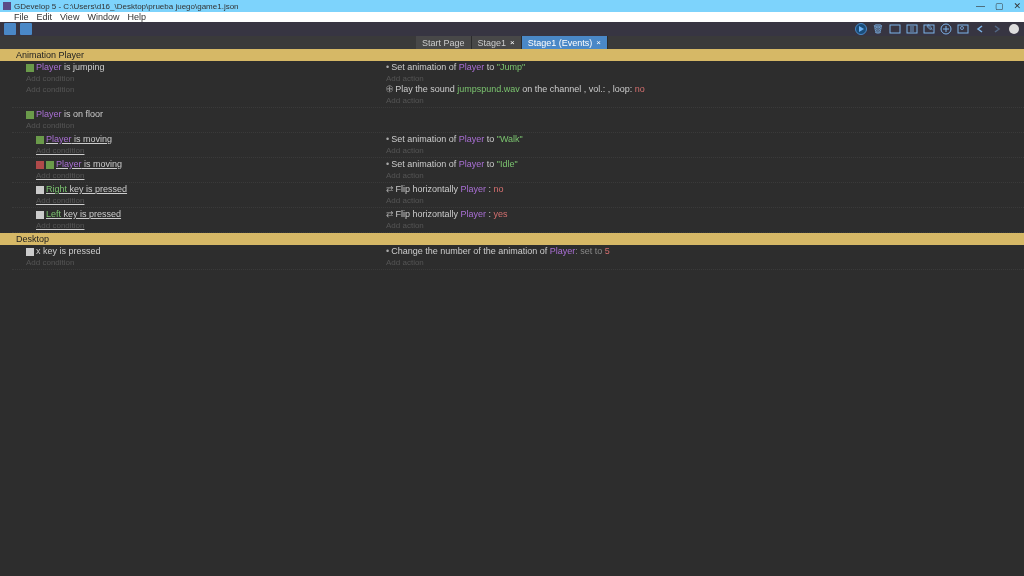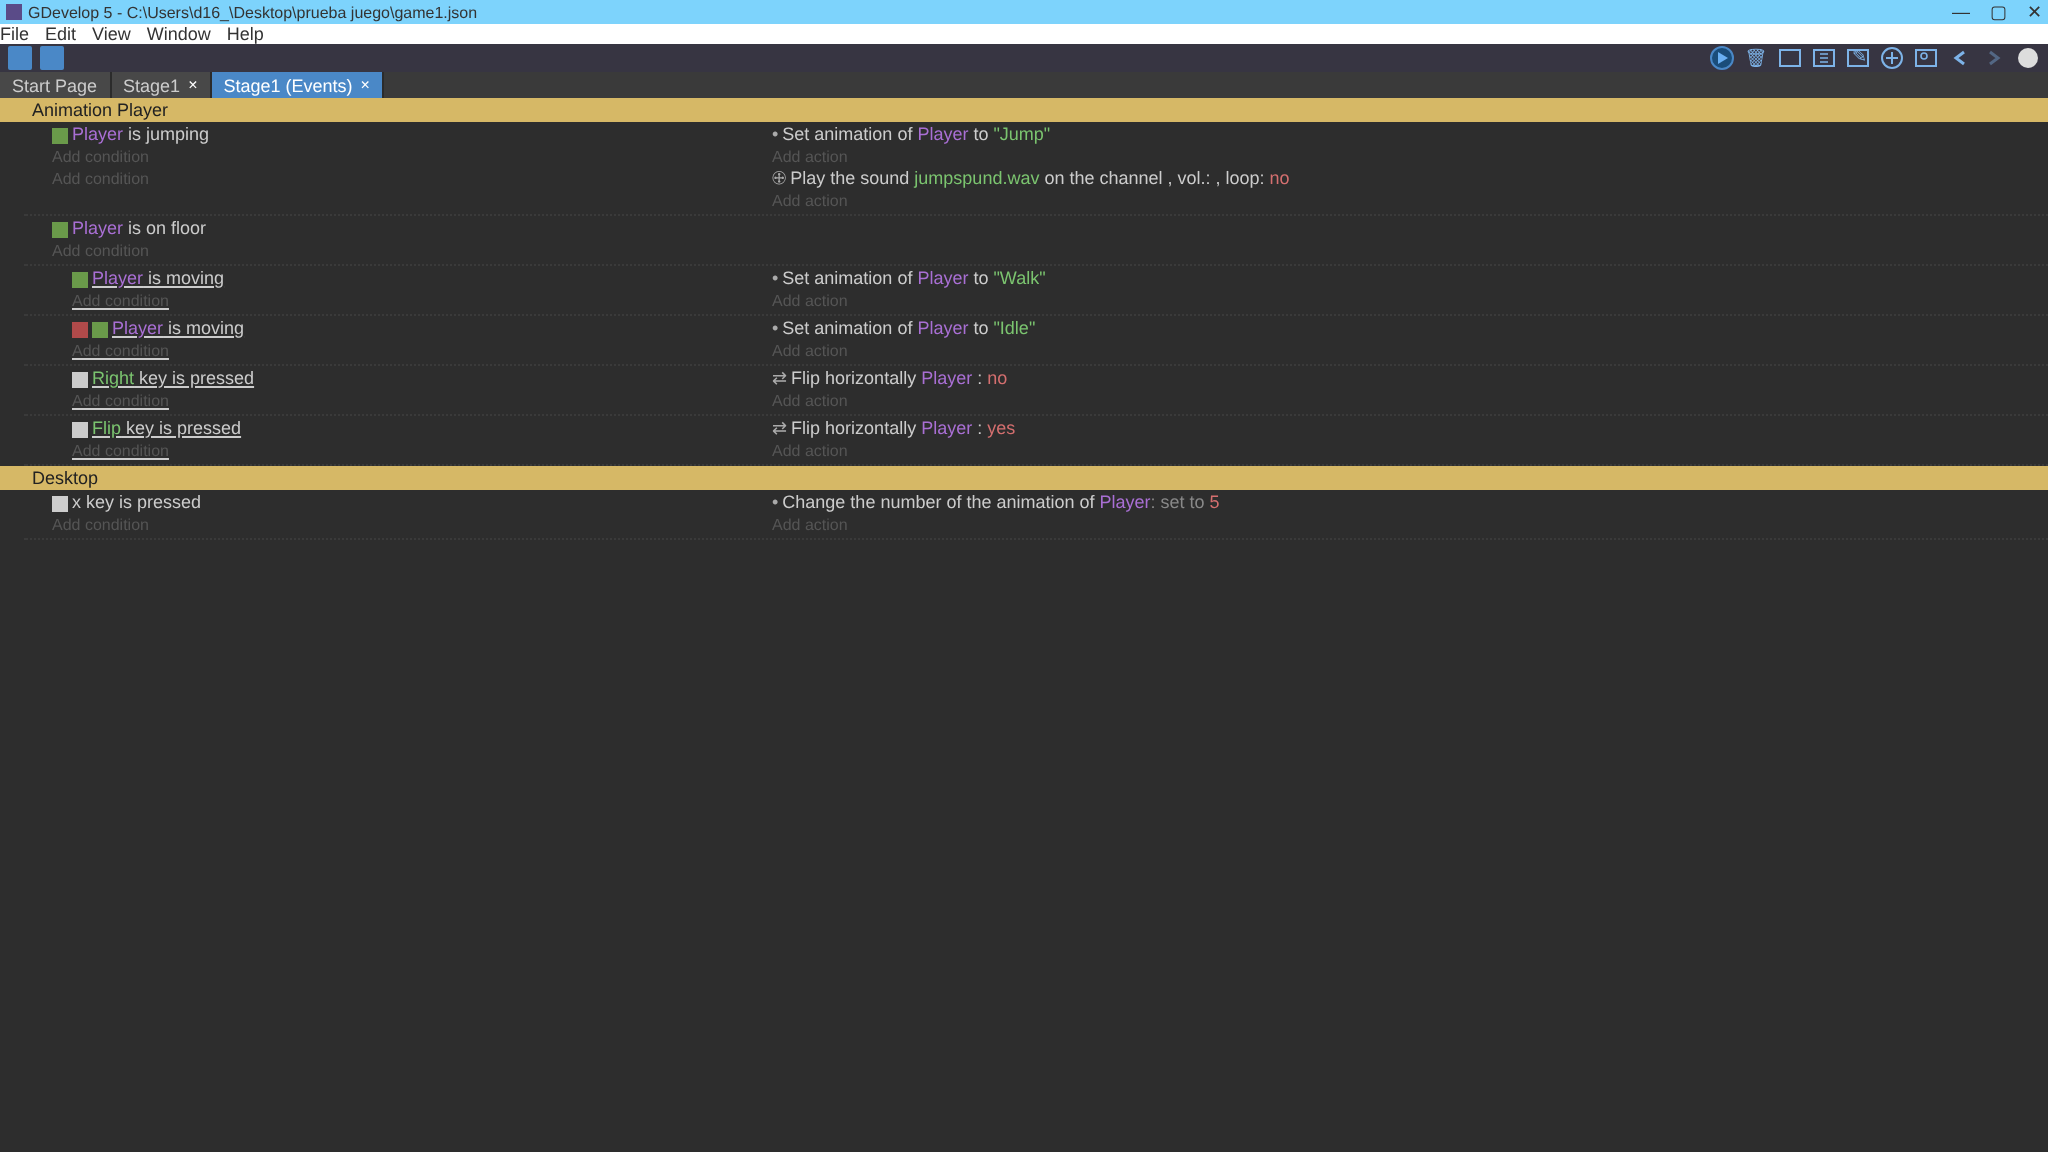--- a/index.html
+++ b/index.html
@@ -1,30 +1,30 @@
 <!DOCTYPE html>
 <html><head>
 <meta charset="utf-8">
 <style>
 * { margin:0; padding:0; box-sizing:border-box; font-family:"Segoe UI",Arial,sans-serif; font-size:9px; }
 body { background:#2d2d2d; color:#ccc; width:1024px; height:576px; overflow:hidden; }
 .titlebar { background:#7dd3fc; height:12px; display:flex; align-items:center; padding:0 3px; color:#333; }
 .titlebar .app-icon { width:8px; height:8px; background:#5a4b88; margin-right:3px; }
 .titlebar .title { flex:1; font-size:8px; }
 .titlebar .win-controls { display:flex; gap:10px; font-size:10px; }
-.menubar { background:#fff; height:10px; display:flex; align-items:center; padding:0 0; gap:8px; color:#333; font-size:8px; }
+.menubar { background:#fff; height:10px; display:flex; align-items:center; padding:0 14px; gap:8px; color:#333; font-size:8px; }
 .toolbar { background:#373542; height:14px; display:flex; align-items:center; padding:0 4px; }
 .toolbar .left-icons { display:flex; gap:4px; }
 .toolbar .tb-icon { width:12px; height:12px; background:#4a88c7; border-radius:1px; display:flex; align-items:center; justify-content:center; }
 .toolbar .right-icons { margin-left:auto; display:flex; gap:5px; align-items:center; }
 .toolbar .right-icons .play { width:12px; height:12px; border-radius:50%; background:#1a4d7a; border:1px solid #4a88c7; display:flex; align-items:center; justify-content:center; }
 .toolbar .right-icons .play::after { content:""; border-left:5px solid #6ab0f3; border-top:3px solid transparent; border-bottom:3px solid transparent; margin-left:1px;}
 .toolbar .right-icons .ri { width:12px; height:12px; display:flex; align-items:center; justify-content:center; color:#7db3e8; }
 .toolbar .right-icons .trash { color:#7db3e8; font-size:9px; }
-.tabs { background:#3a3a3a; height:13px; display:flex; align-items:stretch; font-size:8px; }
+.tabs { background:#3a3a3a; height:13px; display:flex; align-items:stretch; font-size:8px;justify-content:center; }
 .tab { padding:0 6px; display:flex; align-items:center; gap:4px; color:#ccc; border-right:1px solid #2b2b2b; }
 .tab.start { background:#484848; }
 .tab.inactive { background:#484848; }
 .tab.active { background:#4a88c7; color:#fff; }
 .tab .close { color:#fff; font-size:8px; }
 .events { background:#2d2d2d; }
 .group-header { background:#d6b866; color:#222; padding:1px 16px; font-size:9px; font-weight:500; }
 .event-row { display:flex; border-bottom:1px dotted #3a3a3a;margin-left:12px; }
 .cond-col { width:370px; padding:1px 4px 1px 14px; line-height:11px; }
 .act-col { flex:1; padding:1px 4px; line-height:11px; }
@@ -185,21 +185,21 @@
       <span class="addlink">Add condition</span>
     </div>
     <div class="act-col">
       <div><span class="tiny-bullet">⇄</span><span class="txt">Flip horizontally </span><span class="obj">Player</span><span class="txt"> : </span><span class="val-red">no</span></div>
       <span class="addlink">Add action</span>
     </div>
   </div>
 
   <div class="event-row nested">
     <div class="cond-col">
-      <div><span class="mini-icon key"></span><span class="val-green">Flip</span><span class="txt"> key is pressed</span></div>
+      <div><span class="mini-icon key"></span><span class="val-green">Left</span><span class="txt"> key is pressed</span></div>
       <span class="addlink">Add condition</span>
     </div>
     <div class="act-col">
       <div><span class="tiny-bullet">⇄</span><span class="txt">Flip horizontally </span><span class="obj">Player</span><span class="txt"> : </span><span class="val-red">yes</span></div>
       <span class="addlink">Add action</span>
     </div>
   </div>
 
   <div class="group-header">Desktop</div>
 

